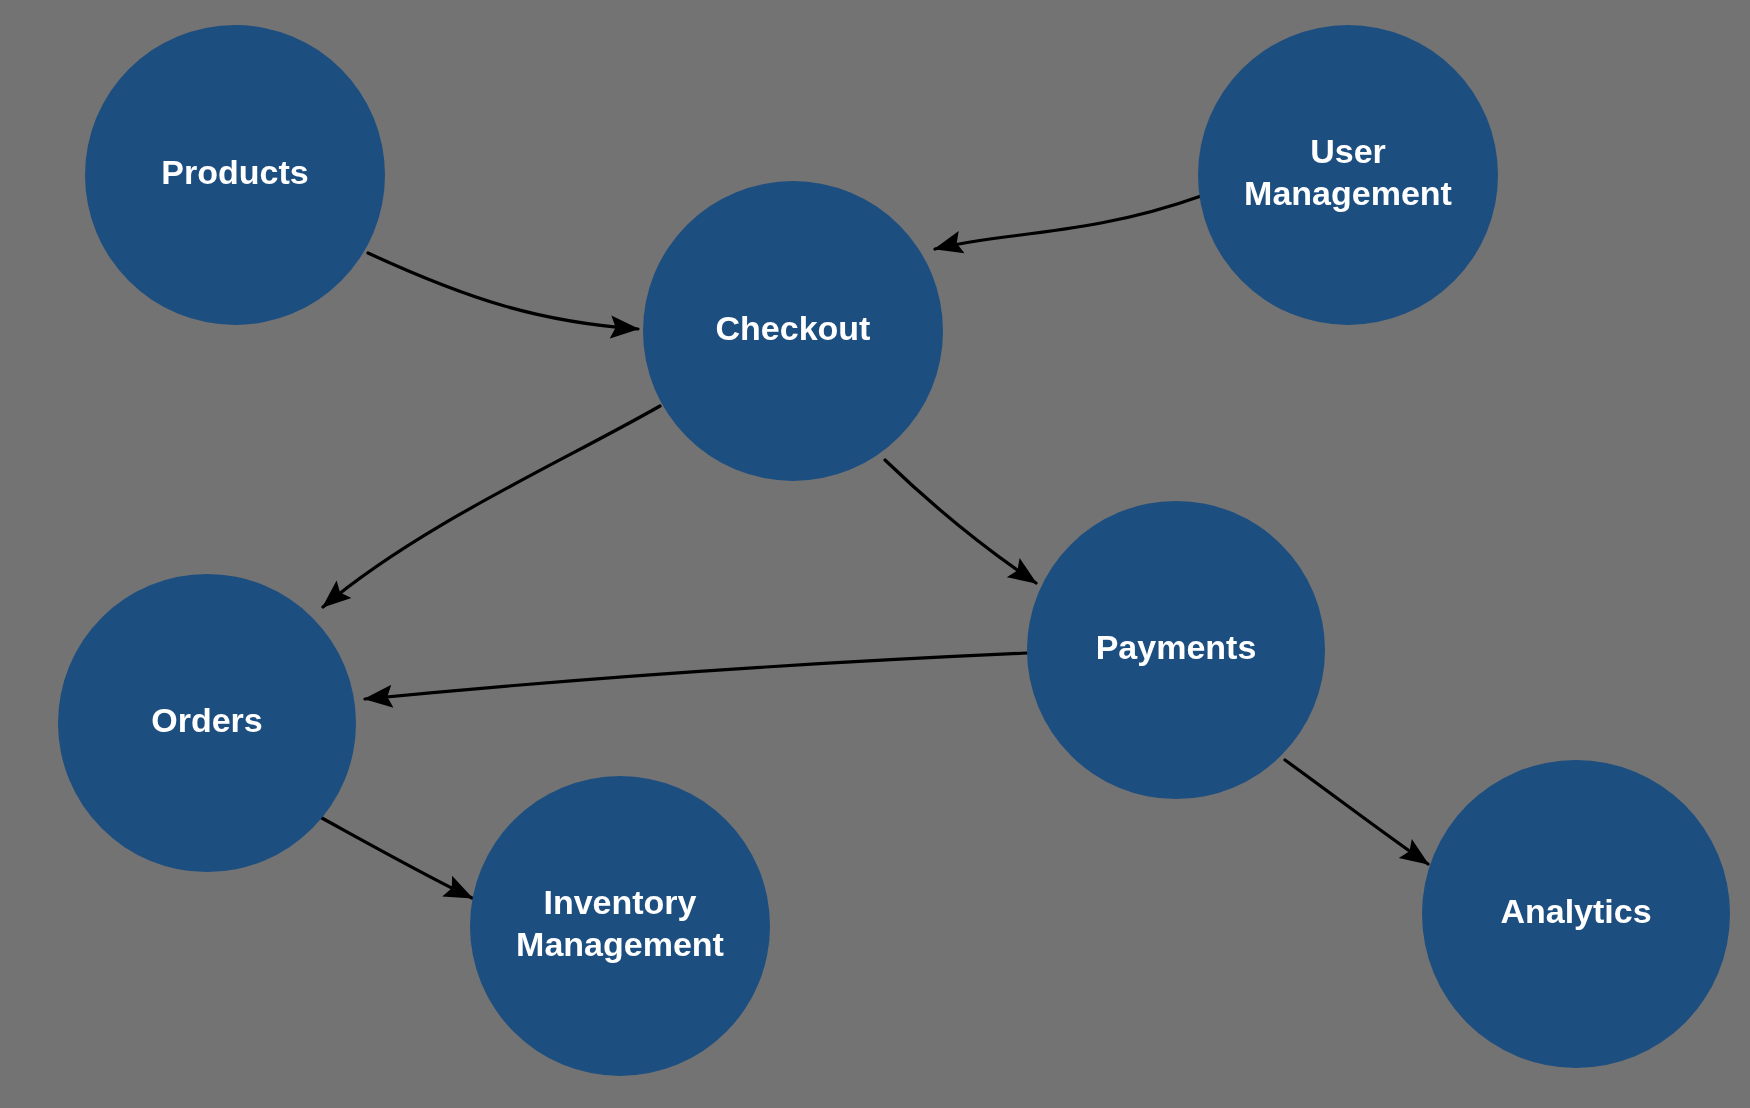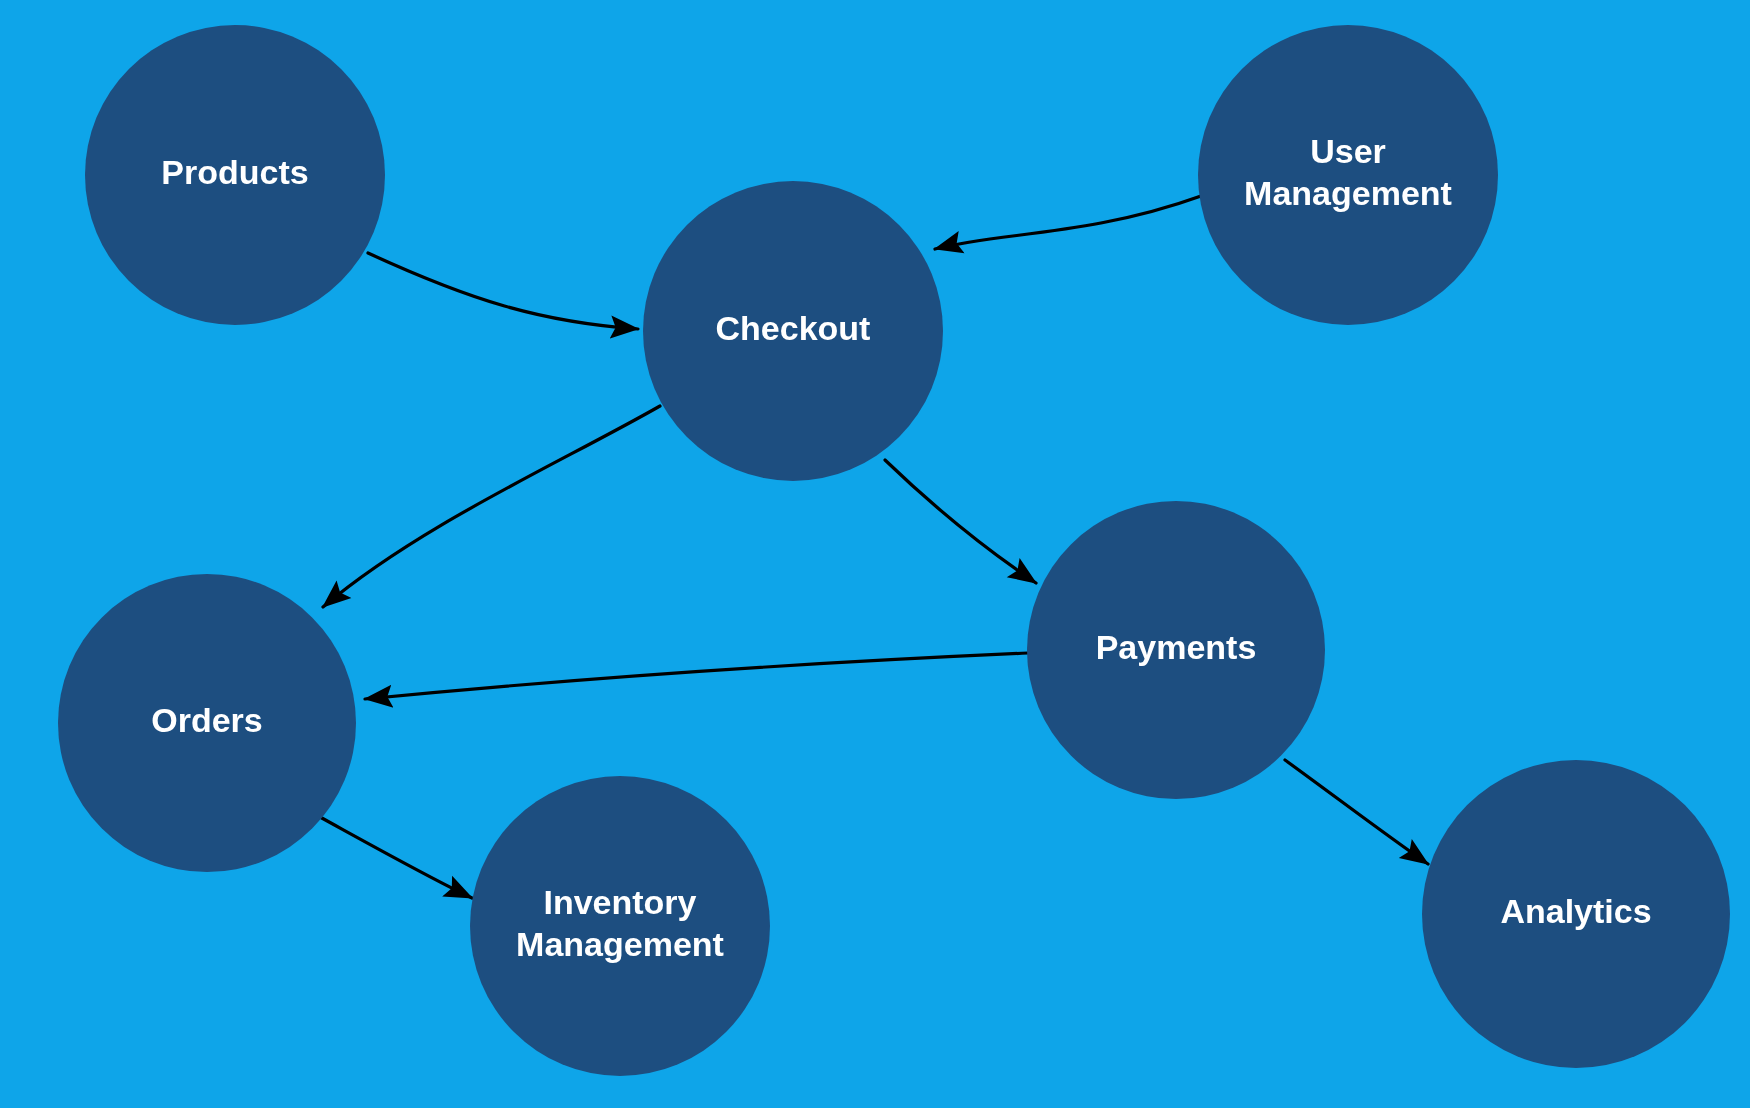--- a/index.html
+++ b/index.html
@@ -7,21 +7,21 @@
     padding: 0;
     background: #ffffff;
   }
   body {
     font-family: "Liberation Sans", sans-serif;
   }
   #canvas {
     position: relative;
     width: 1750px;
     height: 1108px;
-    background: #0ea5e9;
+    background: #737373;
     overflow: hidden;
   }
   #graph-svg {
     position: absolute;
     left: 0;
     top: 0;
     width: 1750px;
     height: 1108px;
   }
   .node-circle {

